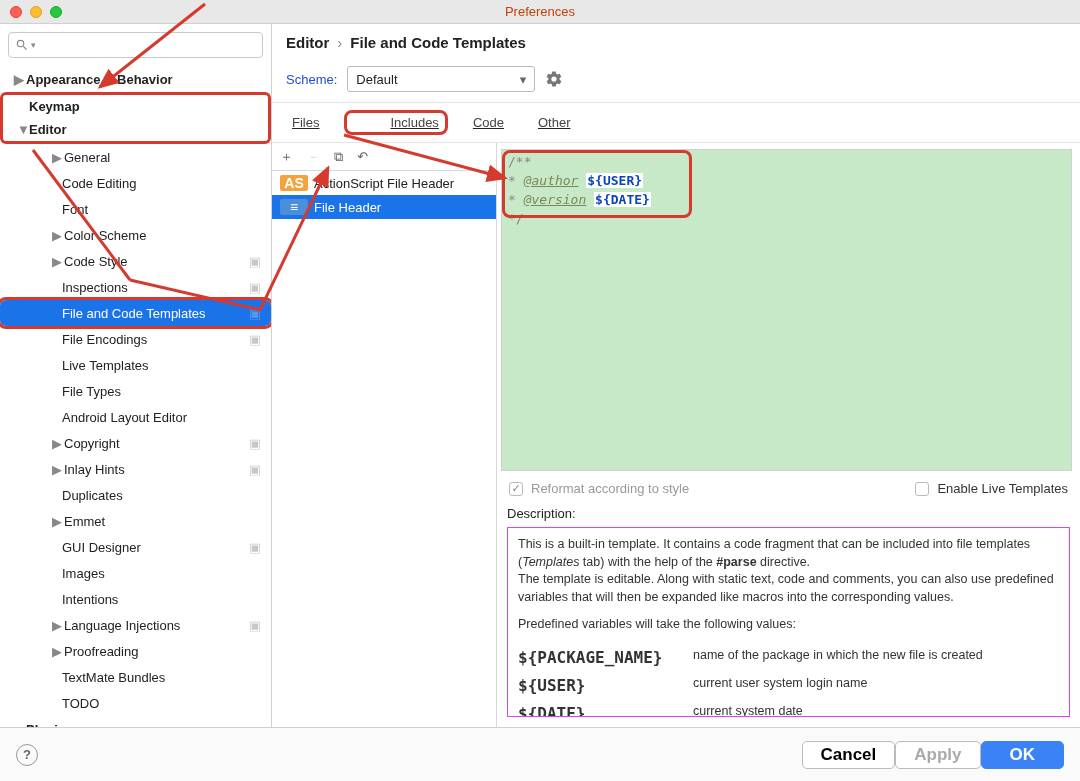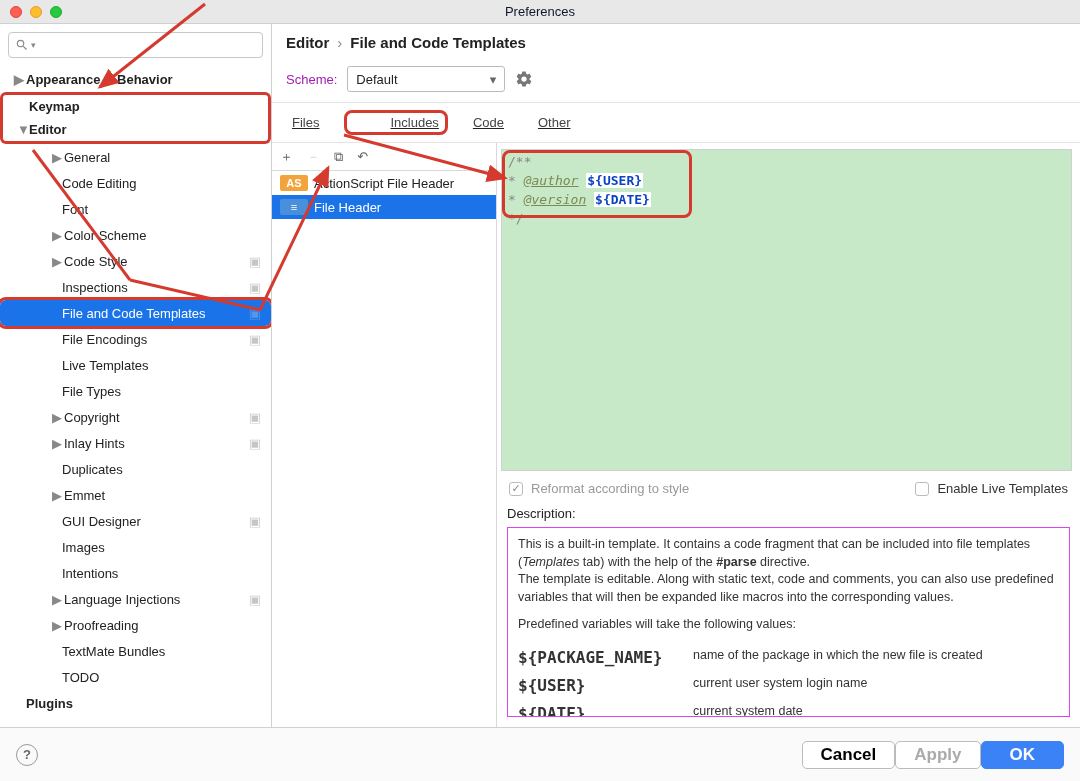--- a/index.html
+++ b/index.html
@@ -4,21 +4,21 @@
   <style>
     * { box-sizing: border-box; margin: 0; padding: 0; }
     body { font-family: -apple-system, "Helvetica Neue", Arial, sans-serif; font-size: 13px; color: #222; background: #fff; width: 1080px; height: 781px; overflow: hidden; position: relative; }
 
     .titlebar { height: 24px; background: #e8e8e8; border-bottom: 1px solid #d0d0d0; display: flex; align-items: center; position: relative; }
     .traffic { display: flex; gap: 8px; padding-left: 10px; }
     .dot { width: 12px; height: 12px; border-radius: 50%; }
     .dot.red { background: #ff5f56; border: 1px solid #e0443e; }
     .dot.yellow { background: #ffbd2e; border: 1px solid #dea123; }
     .dot.green { background: #27c93f; border: 1px solid #1aab29; }
-    .title { position: absolute; left: 50%; transform: translateX(-50%); color: #0f172a; font-size: 13px; }
+    .title { position: absolute; left: 50%; transform: translateX(-50%); color: #c2410c; font-size: 13px; }
 
     .wrapper { display: flex; height: 703px; }
     .sidebar { width: 272px; border-right: 1px solid #d0d0d0; background: #fff; display: flex; flex-direction: column; }
     .searchbox { margin: 8px; border: 1px solid #c8c8c8; border-radius: 4px; height: 26px; display: flex; align-items: center; padding: 0 6px; color: #888; }
     .searchbox svg { width: 14px; height: 14px; margin-right: 2px; fill: #888; }
     .tree { flex: 1; overflow: auto; padding-bottom: 8px; }
     .tree-item { display: flex; align-items: center; height: 26px; padding-left: 14px; cursor: default; position: relative; }
     .tree-item.lvl2 { padding-left: 52px; }
     .tree-item.lvl3 { padding-left: 50px; }
     .tree-item .caret { width: 12px; display: inline-block; color: #888; }
@@ -28,36 +28,36 @@
 
     .tree-item.hi-keymap { border: 3px solid #d43a2e; border-bottom: none; border-radius: 6px 6px 0 0; }
     .tree-item.hi-editor { border: 3px solid #d43a2e; border-top: none; border-radius: 0 0 6px 6px; }
     .hi-fct { outline: 3px solid #d43a2e; border-radius: 6px; }
 
     .main { flex: 1; display: flex; flex-direction: column; }
     .crumbs { height: 36px; display: flex; align-items: center; padding: 0 14px; font-weight: 600; font-size: 15px; }
     .crumbs .sep { margin: 0 8px; color: #888; font-weight: 400; }
 
     .scheme-row { display: flex; align-items: center; padding: 6px 14px 10px; gap: 10px; border-bottom: 1px solid #e4e4e4; }
-    .scheme-row label { color: #a21caf; }
-    .scheme-select { width: 158px; height: 26px; border: 1px solid #bbb; border-radius: 3px; padding: 0 8px; display: flex; align-items: center; justify-content: space-between; background: #fff; }
+    .scheme-row label { color: #1d4ed8; }
+    .scheme-select { width: 188px; height: 26px; border: 1px solid #bbb; border-radius: 3px; padding: 0 8px; display: flex; align-items: center; justify-content: space-between; background: #fff; }
     .scheme-select .caret-down { color: #666; }
     .gear { width: 18px; height: 18px; color: #777; }
 
     .tabs { display: flex; gap: 22px; padding: 10px 14px 10px; border-bottom: 1px solid #e4e4e4; text-decoration: underline; }
     .tab { color: #444; cursor: pointer; padding: 2px 6px; }
     .tab.hi { outline: 3px solid #d43a2e; border-radius: 5px; padding-left: 43px; }
 
     .work { display: flex; flex: 1; min-height: 0; }
     .template-list { width: 225px; border-right: 1px solid #d8d8d8; display: flex; flex-direction: column; }
     .tlist-toolbar { height: 28px; border-bottom: 1px solid #d8d8d8; display: flex; align-items: center; padding: 0 8px; gap: 14px; color: #666; }
     .tlist-items { flex: 1; }
     .tlist-item { height: 24px; display: flex; align-items: center; padding-left: 8px; gap: 6px; }
     .tlist-item.sel { background: #1a73e8; color: #fff; }
-    .fi { width: 28px; height: 16px; display: inline-flex; align-items: center; justify-content: center; font-size: 11px; font-weight: 700; border-radius: 2px; }
+    .fi { width: 28px; height: 16px; display: inline-flex; align-items: center; justify-content: center; font-size: 14px; font-weight: 700; border-radius: 2px; }
     .fi.orange { background: #f3a33c; color: #fff; }
     .fi.blue { background: #4a8fd9; color: #fff; }
 
     .editor-col { flex: 1; display: flex; flex-direction: column; }
     .editor-area { flex: 1; background: #c8e9c7; border: 1px solid #d0d0d0; margin: 6px 8px 4px 4px; position: relative; font-family: Menlo, Consolas, monospace; font-size: 13px; line-height: 1.45; }
     .editor-inner { padding: 3px 6px; }
     .editor-area .tok-c { color: #888; }
     .editor-area .tok-tag { color: #7a8a54; font-style: italic; text-decoration: underline; }
     .editor-area .tok-var { background: #fff; color: #0a42c4; font-weight: 600; padding: 0 1px; }
     .editor-hi { position: absolute; left: 0px; top: 0px; width: 190px; height: 68px; border: 3px solid #d43a2e; border-radius: 8px; pointer-events: none; }
@@ -157,20 +157,24 @@
           <span>File Encodings</span>
           <span class="indicator">▣</span>
         </div>
         <div class="tree-item lvl3">
           <span class="caret"></span>
           <span>Live Templates</span>
         </div>
         <div class="tree-item lvl3">
           <span class="caret"></span>
           <span>File Types</span>
+        </div>
+        <div class="tree-item lvl3">
+          <span class="caret"></span>
+          <span>Android Layout Editor</span>
         </div>
         <div class="tree-item lvl2">
           <span class="caret">▶</span>
           <span>Copyright</span>
           <span class="indicator">▣</span>
         </div>
         <div class="tree-item lvl2">
           <span class="caret">▶</span>
           <span>Inlay Hints</span>
           <span class="indicator">▣</span>

